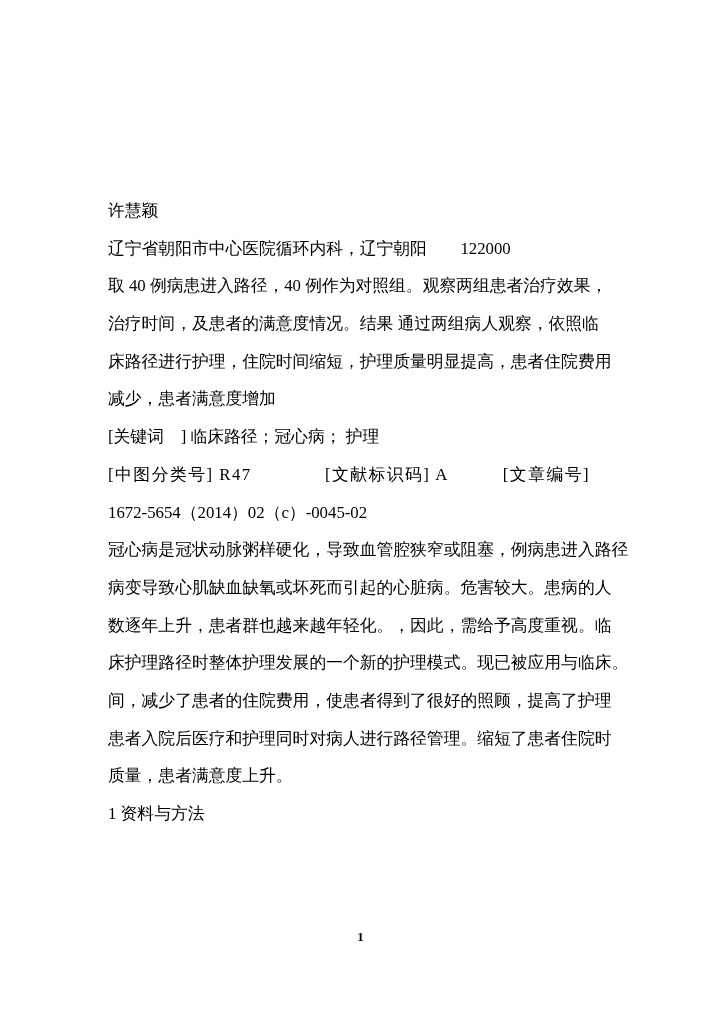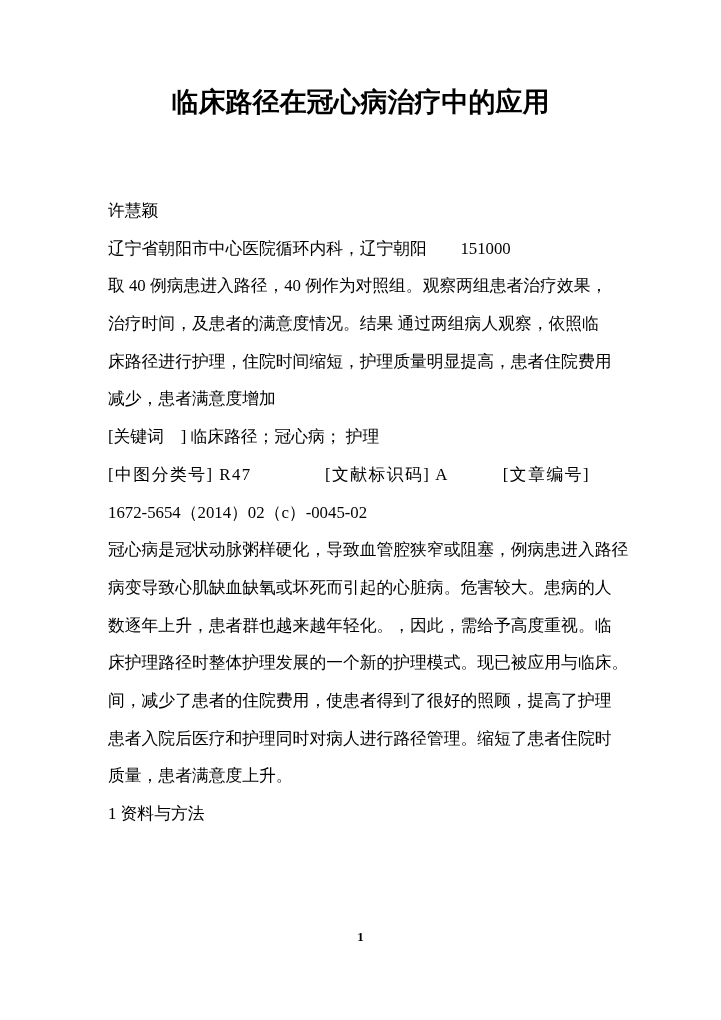--- a/index.html
+++ b/index.html
@@ -52,27 +52,26 @@
     font-size: 13px;
     font-weight: 700;
     line-height: 18px;
   }
 </style>
 </head>
 <body>
 
 <div class="page">
 
-  <div class="title">临床路径在冠心病治疗中的应用</div>
 
   <div class="content">
 
     <div class="ln">许慧颖</div>
 
-    <div class="ln">辽宁省朝阳市中心医院循环内科，辽宁朝阳　　151000</div>
+    <div class="ln">辽宁省朝阳市中心医院循环内科，辽宁朝阳　　122000</div>
 
     <div class="ln">取 40 例病患进入路径，40 例作为对照组。观察两组患者治疗效果，</div>
     <div class="ln">治疗时间，及患者的满意度情况。结果 通过两组病人观察，依照临</div>
     <div class="ln">床路径进行护理，住院时间缩短，护理质量明显提高，患者住院费用</div>
     <div class="ln">减少，患者满意度增加</div>
 
     <div class="ln">[关键词　] 临床路径；冠心病； 护理</div>
 
     <div class="ln spread">[中图分类号] R47　　　　[文献标识码] A　　　[文章编号]</div>
 

